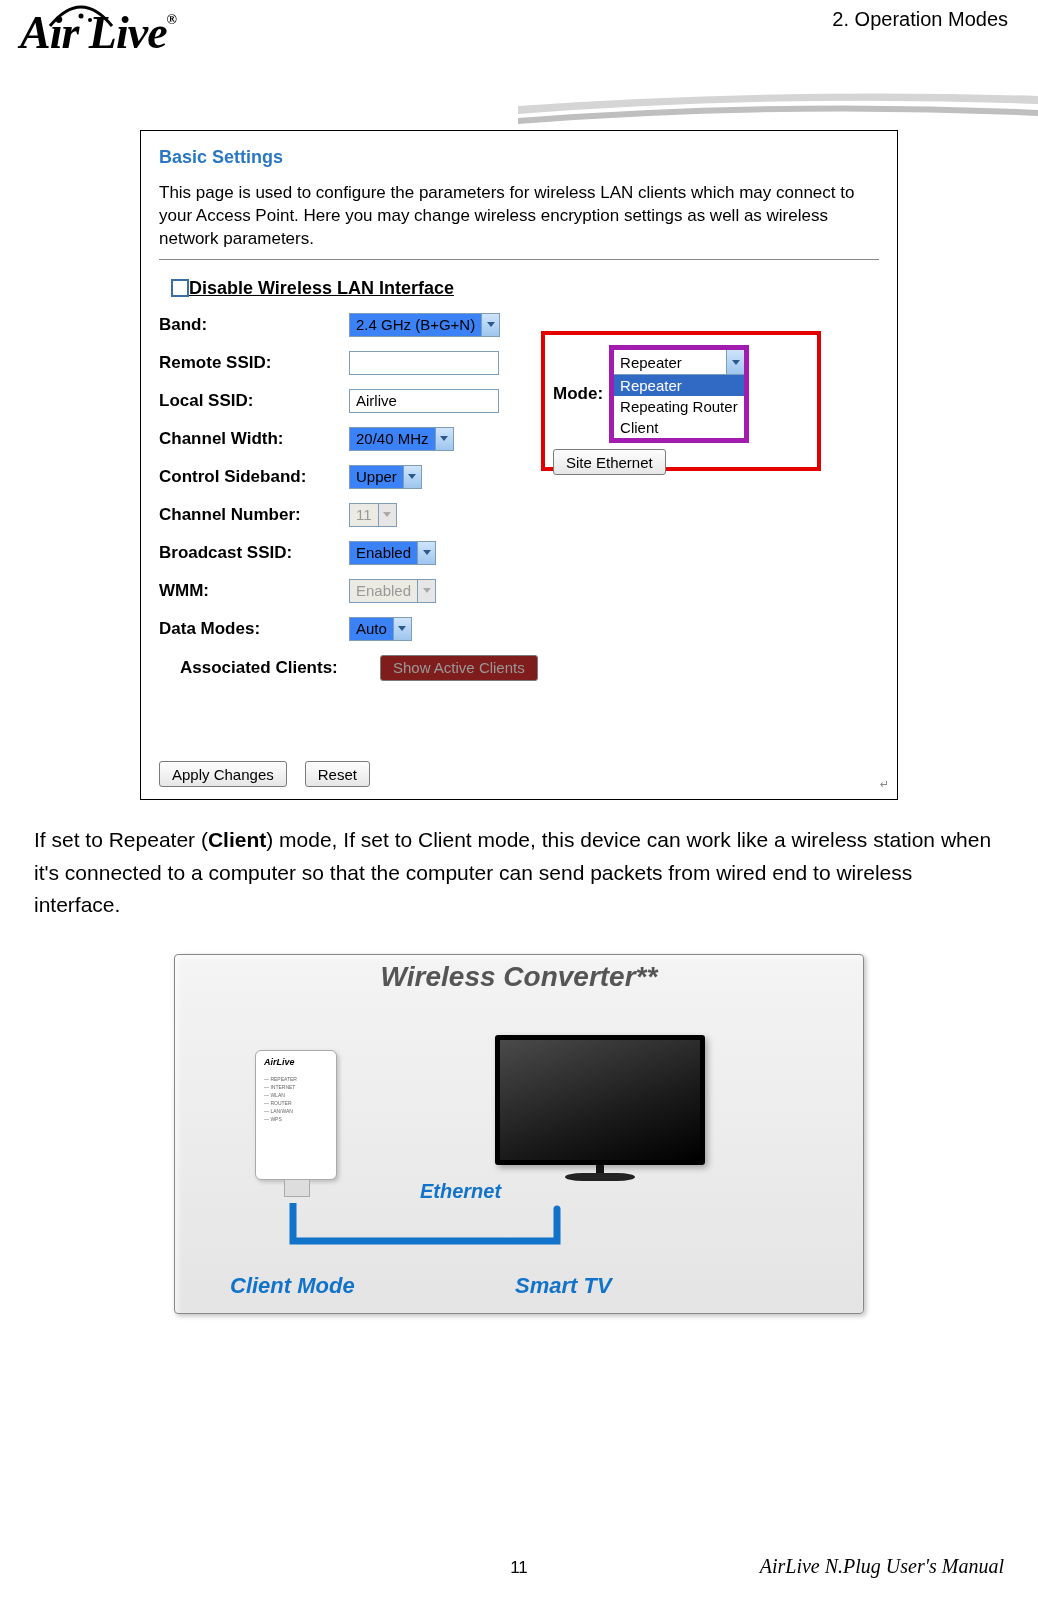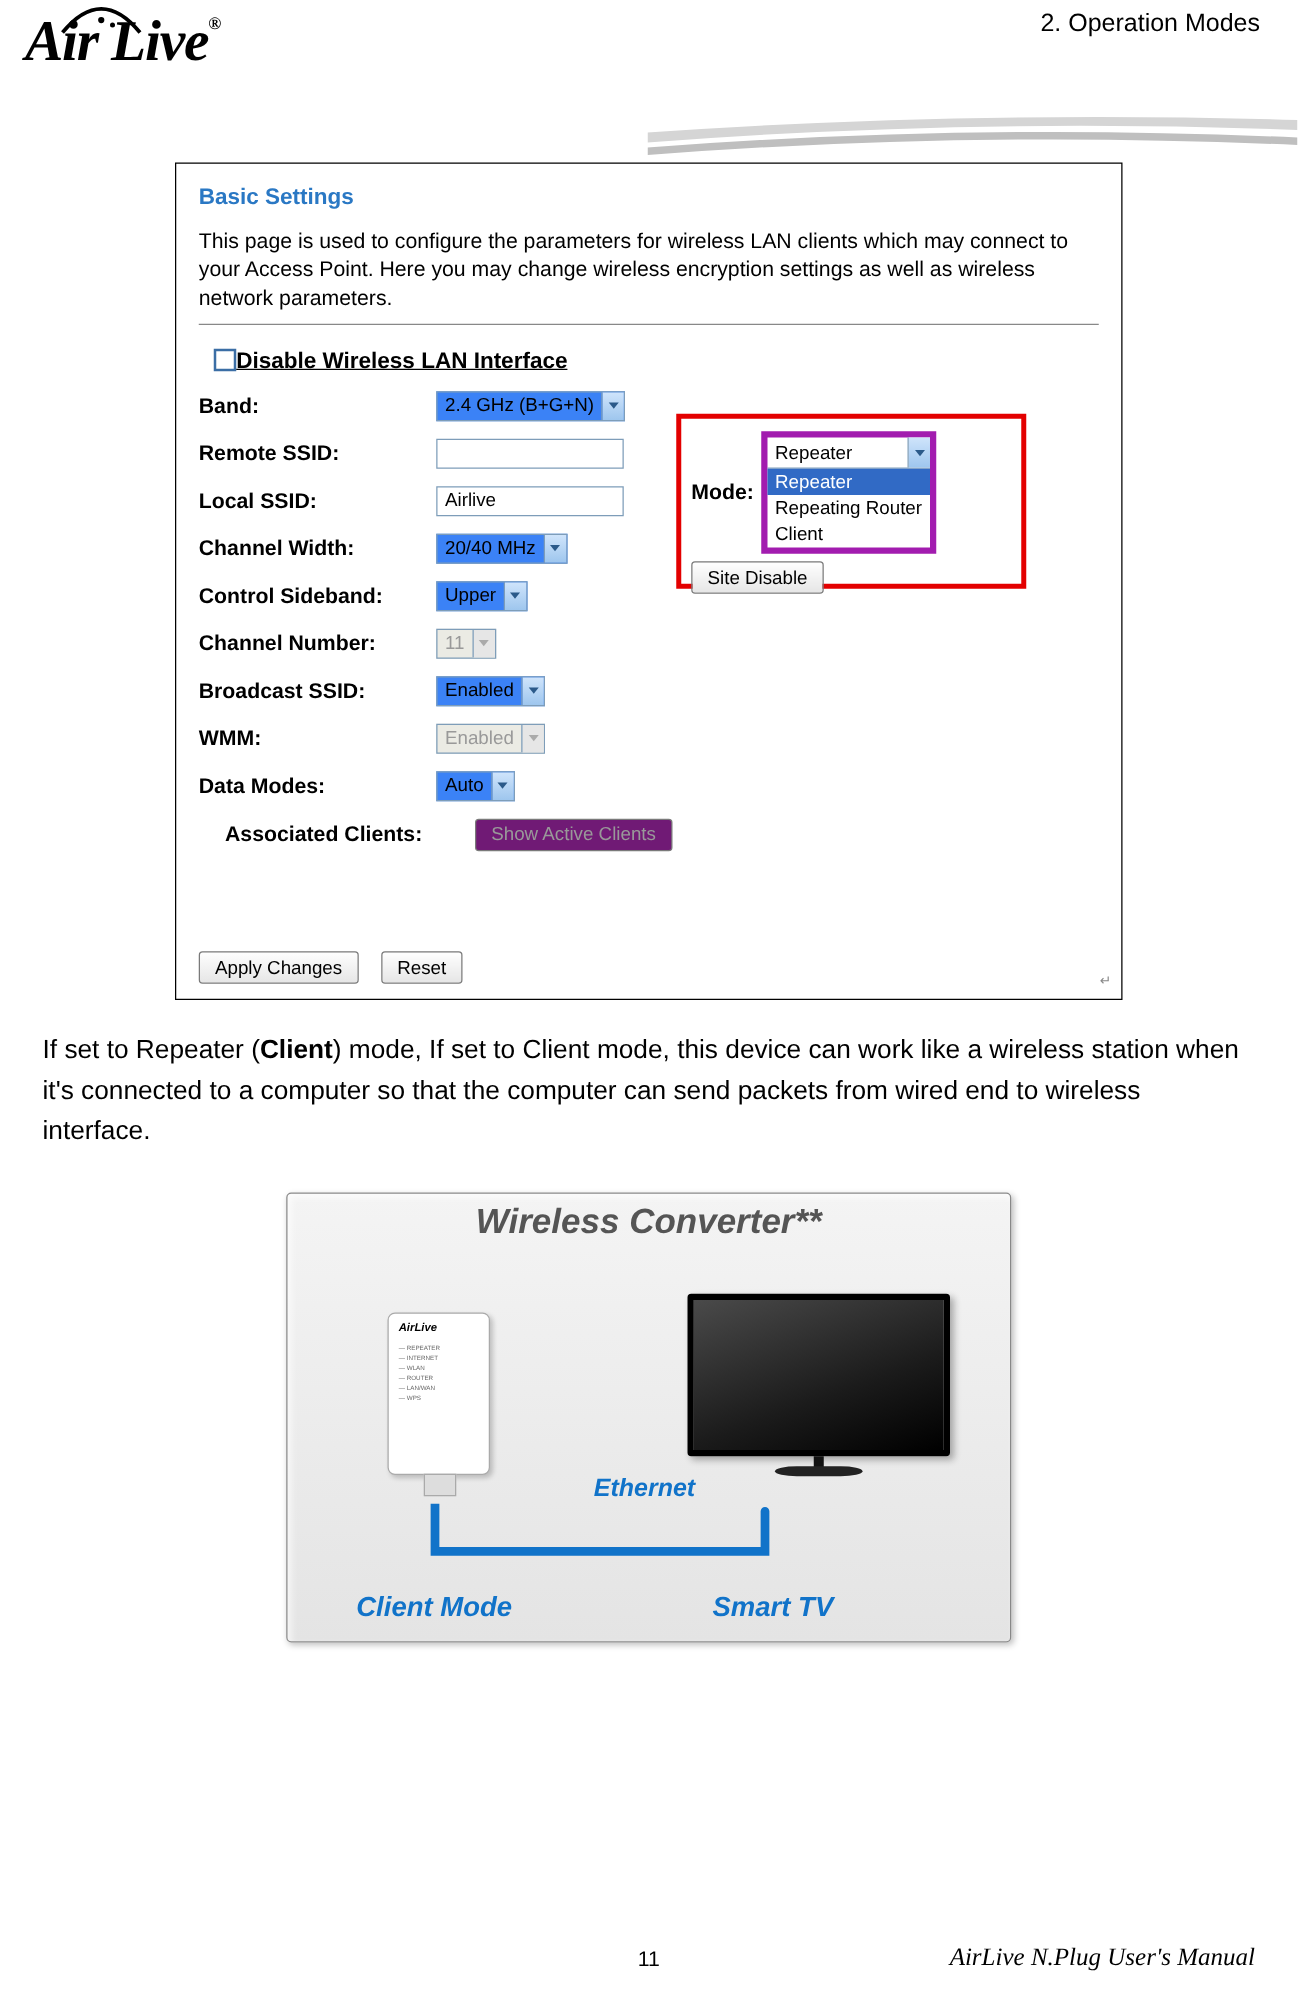--- a/index.html
+++ b/index.html
@@ -173,21 +173,21 @@
     border: 1px solid #7a7a7a;
     border-radius: 3px;
     background: linear-gradient(#fefefe, #e6e6e6);
     height: 26px;
     padding: 0 12px;
     font-size: 15px;
     color: #000;
   }
   .btn.disabled {
     color: #999;
-    background: #701a75;
+    background: #7f1d1d;
   }
   .mode-box {
     position: absolute;
     top: 200px;
     left: 400px;
     width: 280px;
     height: 140px;
     border: 4px solid #e30000;
     padding: 10px 8px 8px 8px;
   }
@@ -261,21 +261,21 @@
   .body-text {
     margin: 24px 34px 0 34px;
     font-size: 21px;
     line-height: 1.55;
   }
   .body-text b {
     font-weight: bold;
   }
   .diagram {
     margin: 32px auto 0 auto;
-    width: 580px;
+    width: 690px;
     height: 360px;
     border: 1px solid #888;
     border-radius: 4px;
     background: linear-gradient(#f4f4f4, #e4e4e4);
     position: relative;
     box-shadow: inset 3px 3px 6px rgba(255,255,255,0.7), 2px 2px 5px rgba(0,0,0,0.25);
   }
   .diagram-title {
     position: absolute;
     top: 6px;
@@ -543,21 +543,21 @@
             <span class="dd-arrow"></span>
           </div>
           <div class="mode-options">
             <div class="mode-opt selected">Repeater</div>
             <div class="mode-opt">Repeating Router</div>
             <div class="mode-opt">Client</div>
           </div>
         </div>
       </div>
       <div class="site-survey">
-        <div class="btn">Site Disable</div>
+        <div class="btn">Site Ethernet</div>
       </div>
     </div>
 
     <div class="bottom-buttons">
       <div class="btn">Apply Changes</div>
       <div class="btn">Reset</div>
     </div>
     <div class="corner">↵</div>
   </div>
 

